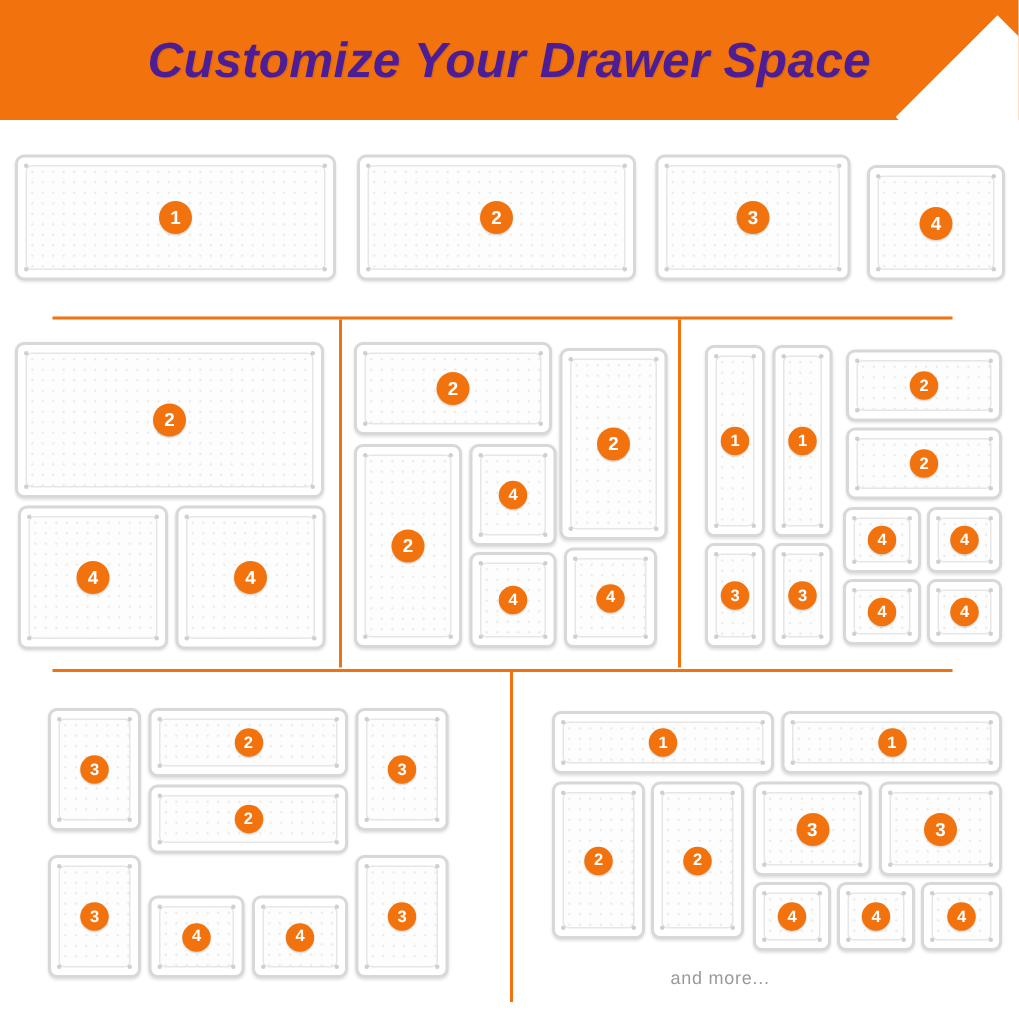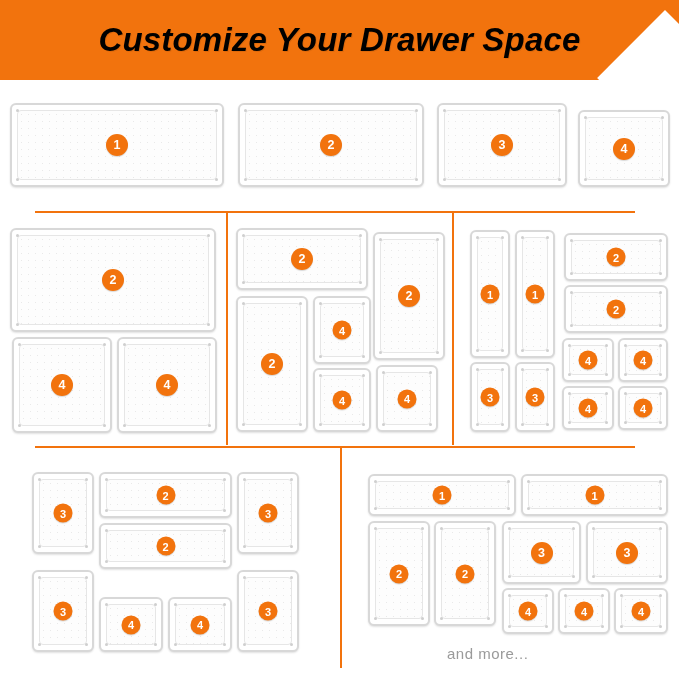--- a/index.html
+++ b/index.html
@@ -14,21 +14,21 @@
 
   
   .header{
     position:absolute;left:0;top:0;width:679px;height:80px;
     background:#f2730d;
     overflow:hidden;
   }
   .header .title{
     position:absolute;left:0;top:0;width:679px;height:80px;
     display:flex;align-items:center;justify-content:center;
-    color:#000000;
+    color:#4c1d95;
     font-size:33px;
     font-weight:bold;
     font-style:italic;
     letter-spacing:0.2px;
     text-shadow:1px 1px 0 rgba(0,0,0,0.08);
     white-space:nowrap;
   }
   .header .corner{
     position:absolute;right:-34px;bottom:-46px;
     width:96px;height:96px;background:#ffffff;
@@ -82,21 +82,21 @@
     left:50%;top:50%;
     transform:translate(-50%,-50%);
     z-index:5;
     box-shadow:0 1px 1px rgba(0,0,0,0.15);
   }
   .badge.small{width:19px;height:19px;font-size:11px;}
 
   .andmore{
     position:absolute;
     color:#9a9a9a;
-    font-size:15px;
+    font-size:12px;
     letter-spacing:0.5px;
     white-space:nowrap;
   }
 </style>
 </head>
 <body>
 
 <div id="page">
 
   <div class="header">

